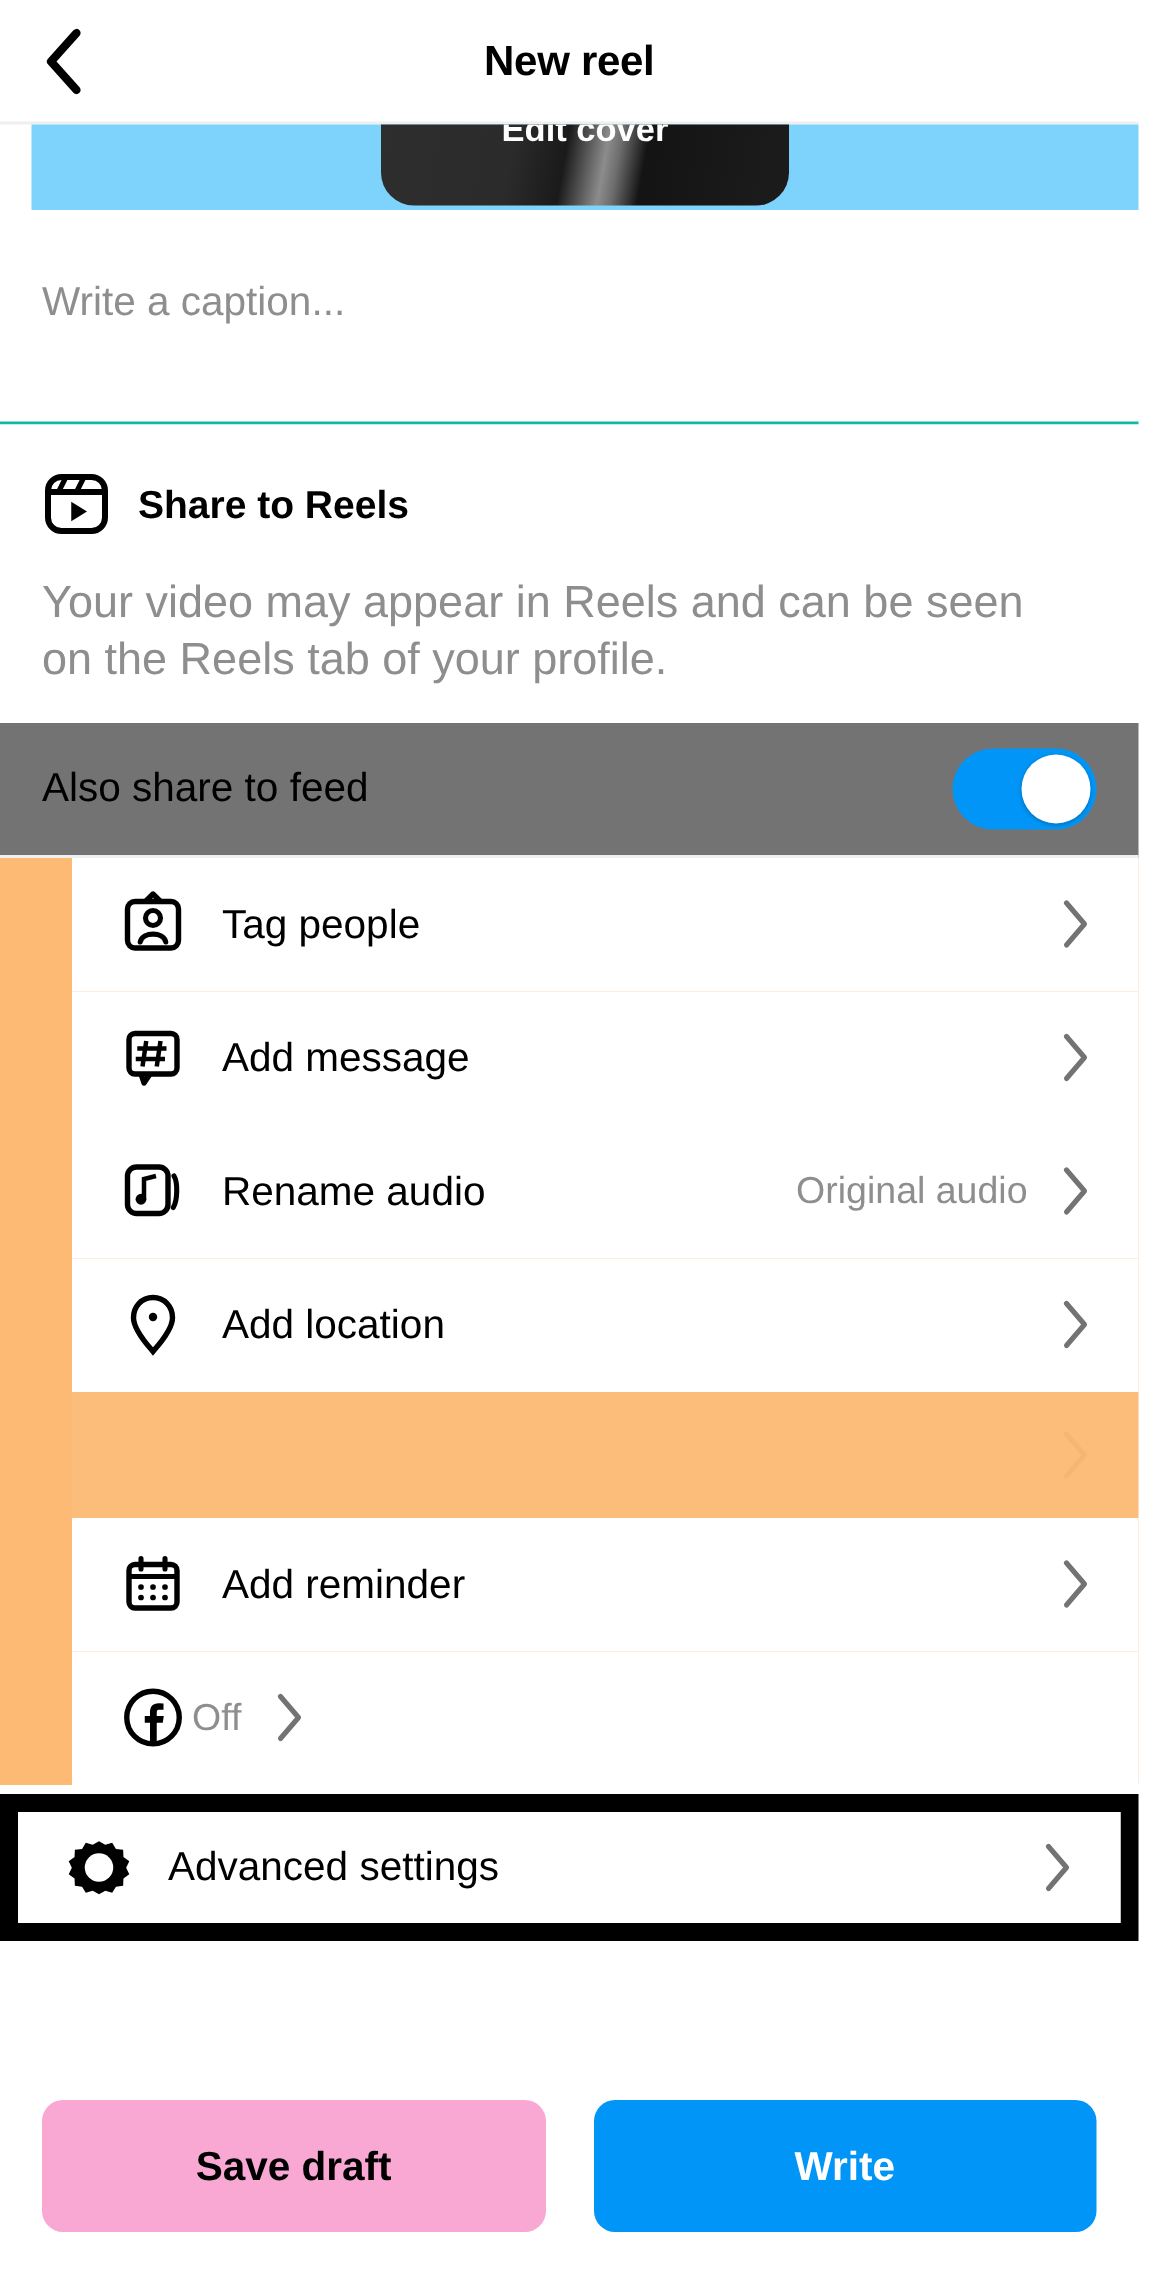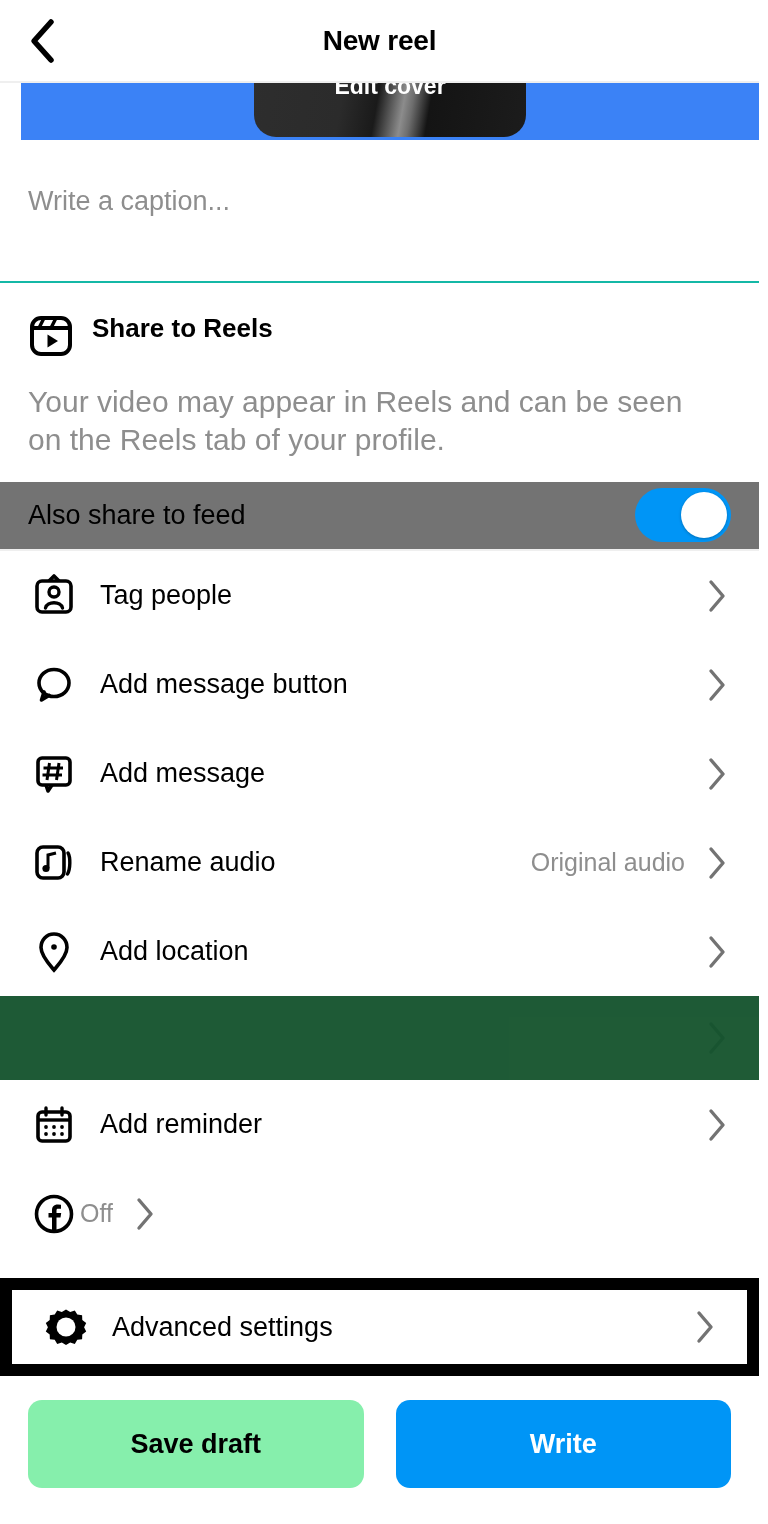--- a/index.html
+++ b/index.html
@@ -20,21 +20,21 @@
   }
   .back-btn {
     position:absolute; left:14px; top:50%; transform:translateY(-50%);
     width:56px; height:56px; display:flex; align-items:center; justify-content:center;
     cursor:pointer;
   }
   .header-title { font-size:28px; font-weight:bold; letter-spacing:-0.2px; }
 
   
   .cover-wrap {
-    flex:0 0 57px; position:relative; overflow:hidden; background:#3b82f6;margin-left:21px;
+    flex:0 0 57px; position:relative; overflow:hidden; background:#7dd3fc;margin-left:21px;
   }
   .cover-thumb {
     position:absolute; left:50%; transform:translateX(-50%);
     top:-96px; width:272px; height:150px;
     border-radius:22px;
     background:
       linear-gradient(100deg,#2e2e2e 0%,#2b2b2b 36%,#1a1a1a 48%,#8c8c8c 57%,#6e6e6e 60%,#141414 66%,#1c1c1c 100%);
     display:flex; align-items:flex-start; justify-content:center;
     overflow:hidden;
   }
@@ -50,21 +50,21 @@
   }
   .caption-input {
     border:none; outline:none; width:100%;
     font-family:"Liberation Sans", sans-serif;
     font-size:27px; color:#000; background:transparent;
   }
   .caption-input::placeholder { color:#8e8e8e; }
 
   
   .reels-block { padding:30px 28px 0 28px; background:#fff; }
-  .reels-head { display:flex; align-items:flex-start; gap:18px; }
+  .reels-head { display:flex; align-items:center; gap:18px; }
   .reels-title { font-size:26px; font-weight:bold; }
   .reels-desc {
     margin-top:24px; font-size:30px; line-height:1.28; color:#8e8e8e;
     max-width:680px;
   }
 
   
   .toggle-row {
     margin-top:22px; height:90px; padding:0 28px;
     display:flex; align-items:center; justify-content:space-between;
@@ -75,50 +75,50 @@
     width:96px; height:54px; border-radius:27px;
     background:#0095f6; position:relative; cursor:pointer; flex:0 0 auto;
   }
   .switch .knob {
     position:absolute; top:4px; right:4px;
     width:46px; height:46px; border-radius:50%;
     background:#ffffff; box-shadow:0 1px 3px rgba(0,0,0,.25);
   }
 
   
-  .menu { background:#14532d; }
+  .menu { background:#fdba74;padding-left:48px; }
   .row {
     height:89px; padding:0 28px; display:flex; align-items:center; gap:0;
     cursor:pointer; background:#fff;
   }
   .row .ic { width:52px; flex:0 0 52px; display:flex; align-items:center; justify-content:center; }
   .row .label { font-size:27px; margin-left:20px; flex:1 1 auto; color:#000; }
   .row .value { font-size:25px; color:#8e8e8e; margin-right:18px; }
   .row .chev { width:28px; flex:0 0 28px; display:flex; align-items:center; justify-content:center; }
 
   .ghost-row { height:84px; opacity:0.045; pointer-events:none; }
 
   
   .highlight-wrap {
     border:12px solid #000000; background:#fff;
-    margin-top:20px;
+    margin-top:6px;
   }
   .highlight-wrap .row { height:74px; }
 
   
   .actions {
     margin-top:auto; padding:24px 28px 36px 28px;
     display:flex; gap:32px; background:#fff;
   }
   .btn {
     flex:1 1 0; height:88px; border-radius:14px; border:none;
     font-family:"Liberation Sans", sans-serif; font-size:27px; font-weight:bold;
     cursor:pointer; display:flex; align-items:center; justify-content:center;
   }
-  .btn-draft { background:#86efac; color:#000; }
+  .btn-draft { background:#f9a8d4; color:#000; }
   .btn-share { background:#0095f6; color:#ffffff; }
 </style>
 </head>
 <body>
 
 <div class="screen">
 
   <div class="header">
     <div class="back-btn">
       <svg width="30" height="46" viewBox="0 0 30 46">
@@ -171,35 +171,20 @@
       </span>
       <span class="label">Tag people</span>
       <span class="value"></span>
       <span class="chev">
         <svg width="22" height="34" viewBox="0 0 22 34">
             <path d="M5 3 L17 17 L5 31" fill="none" stroke="#737373" stroke-width="3.4" stroke-linecap="round" stroke-linejoin="round"></path>
           </svg>
       </span>
     </div>
 
-    <div class="row">
-      <span class="ic">
-        <svg width="44" height="44" viewBox="0 0 44 44">
-          <ellipse cx="22" cy="20" rx="15" ry="13.5" fill="none" stroke="#000" stroke-width="3.6"></ellipse>
-          <path d="M12 29 L9.5 37 L17 32.5" fill="none" stroke="#000" stroke-width="3.6" stroke-linejoin="round" stroke-linecap="round"></path>
-        </svg>
-      </span>
-      <span class="label">Add message button</span>
-      <span class="value"></span>
-      <span class="chev">
-        <svg width="22" height="34" viewBox="0 0 22 34">
-            <path d="M5 3 L17 17 L5 31" fill="none" stroke="#737373" stroke-width="3.4" stroke-linecap="round" stroke-linejoin="round"></path>
-          </svg>
-      </span>
-    </div>
 
     <div class="row">
       <span class="ic">
         <svg width="44" height="44" viewBox="0 0 44 44">
           <rect x="6" y="6" width="32" height="27" rx="4" ry="4" fill="none" stroke="#000" stroke-width="3.6"></rect>
           <path d="M14 33 L16 39 L20 33" fill="none" stroke="#000" stroke-width="3.6" stroke-linejoin="round"></path>
           <path d="M17.5 11 L15 28 M27 11 L24.5 28 M11.5 16 H31 M10.5 23 H30" fill="none" stroke="#000" stroke-width="3"></path>
         </svg>
       </span>
       <span class="label">Add message</span>

